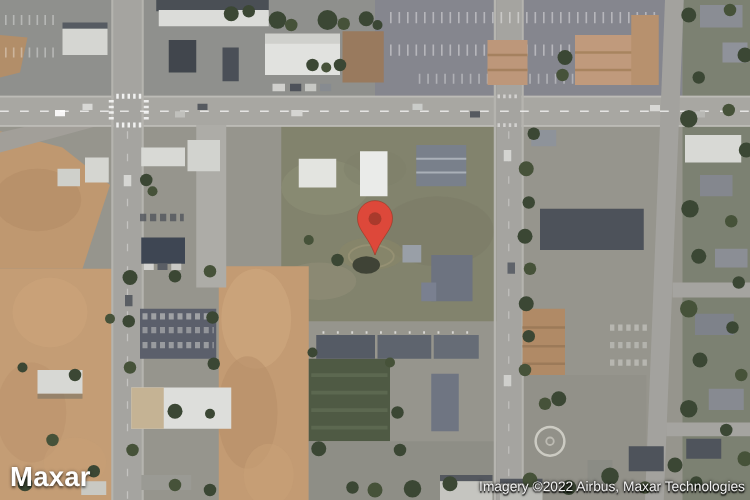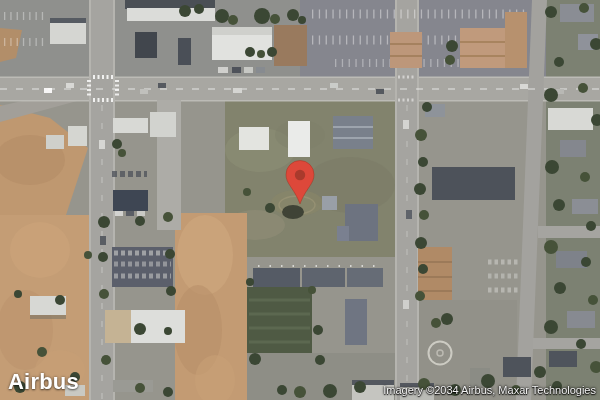--- a/index.html
+++ b/index.html
@@ -301,17 +301,17 @@
       <path stroke="#96301F" stroke-width="0.8" stroke-opacity="0.55" d="M300,204
                C297,196 293.5,191 290.5,186.5
                C287.5,182 286,179 286,174.5
                A14,14 0 1 1 314,174.5
                C314,179 312.5,182 309.5,186.5
                C306.5,191 303,196 300,204 Z" fill="#DD483A"></path>
       <circle cx="300" cy="175" r="5.2" fill="#A93A2C"></circle>
     </g>
   </svg>
 
-  <div class="google-logo">Airbus</div>
-
-  <div class="attribution">Imagery ©2034 Airbus, Maxar Technologies</div>
+  <div class="google-logo">Maxar</div>
+
+  <div class="attribution">Imagery ©2022 Airbus, Maxar Technologies</div>
 
 </div>
 
 </body></html>

